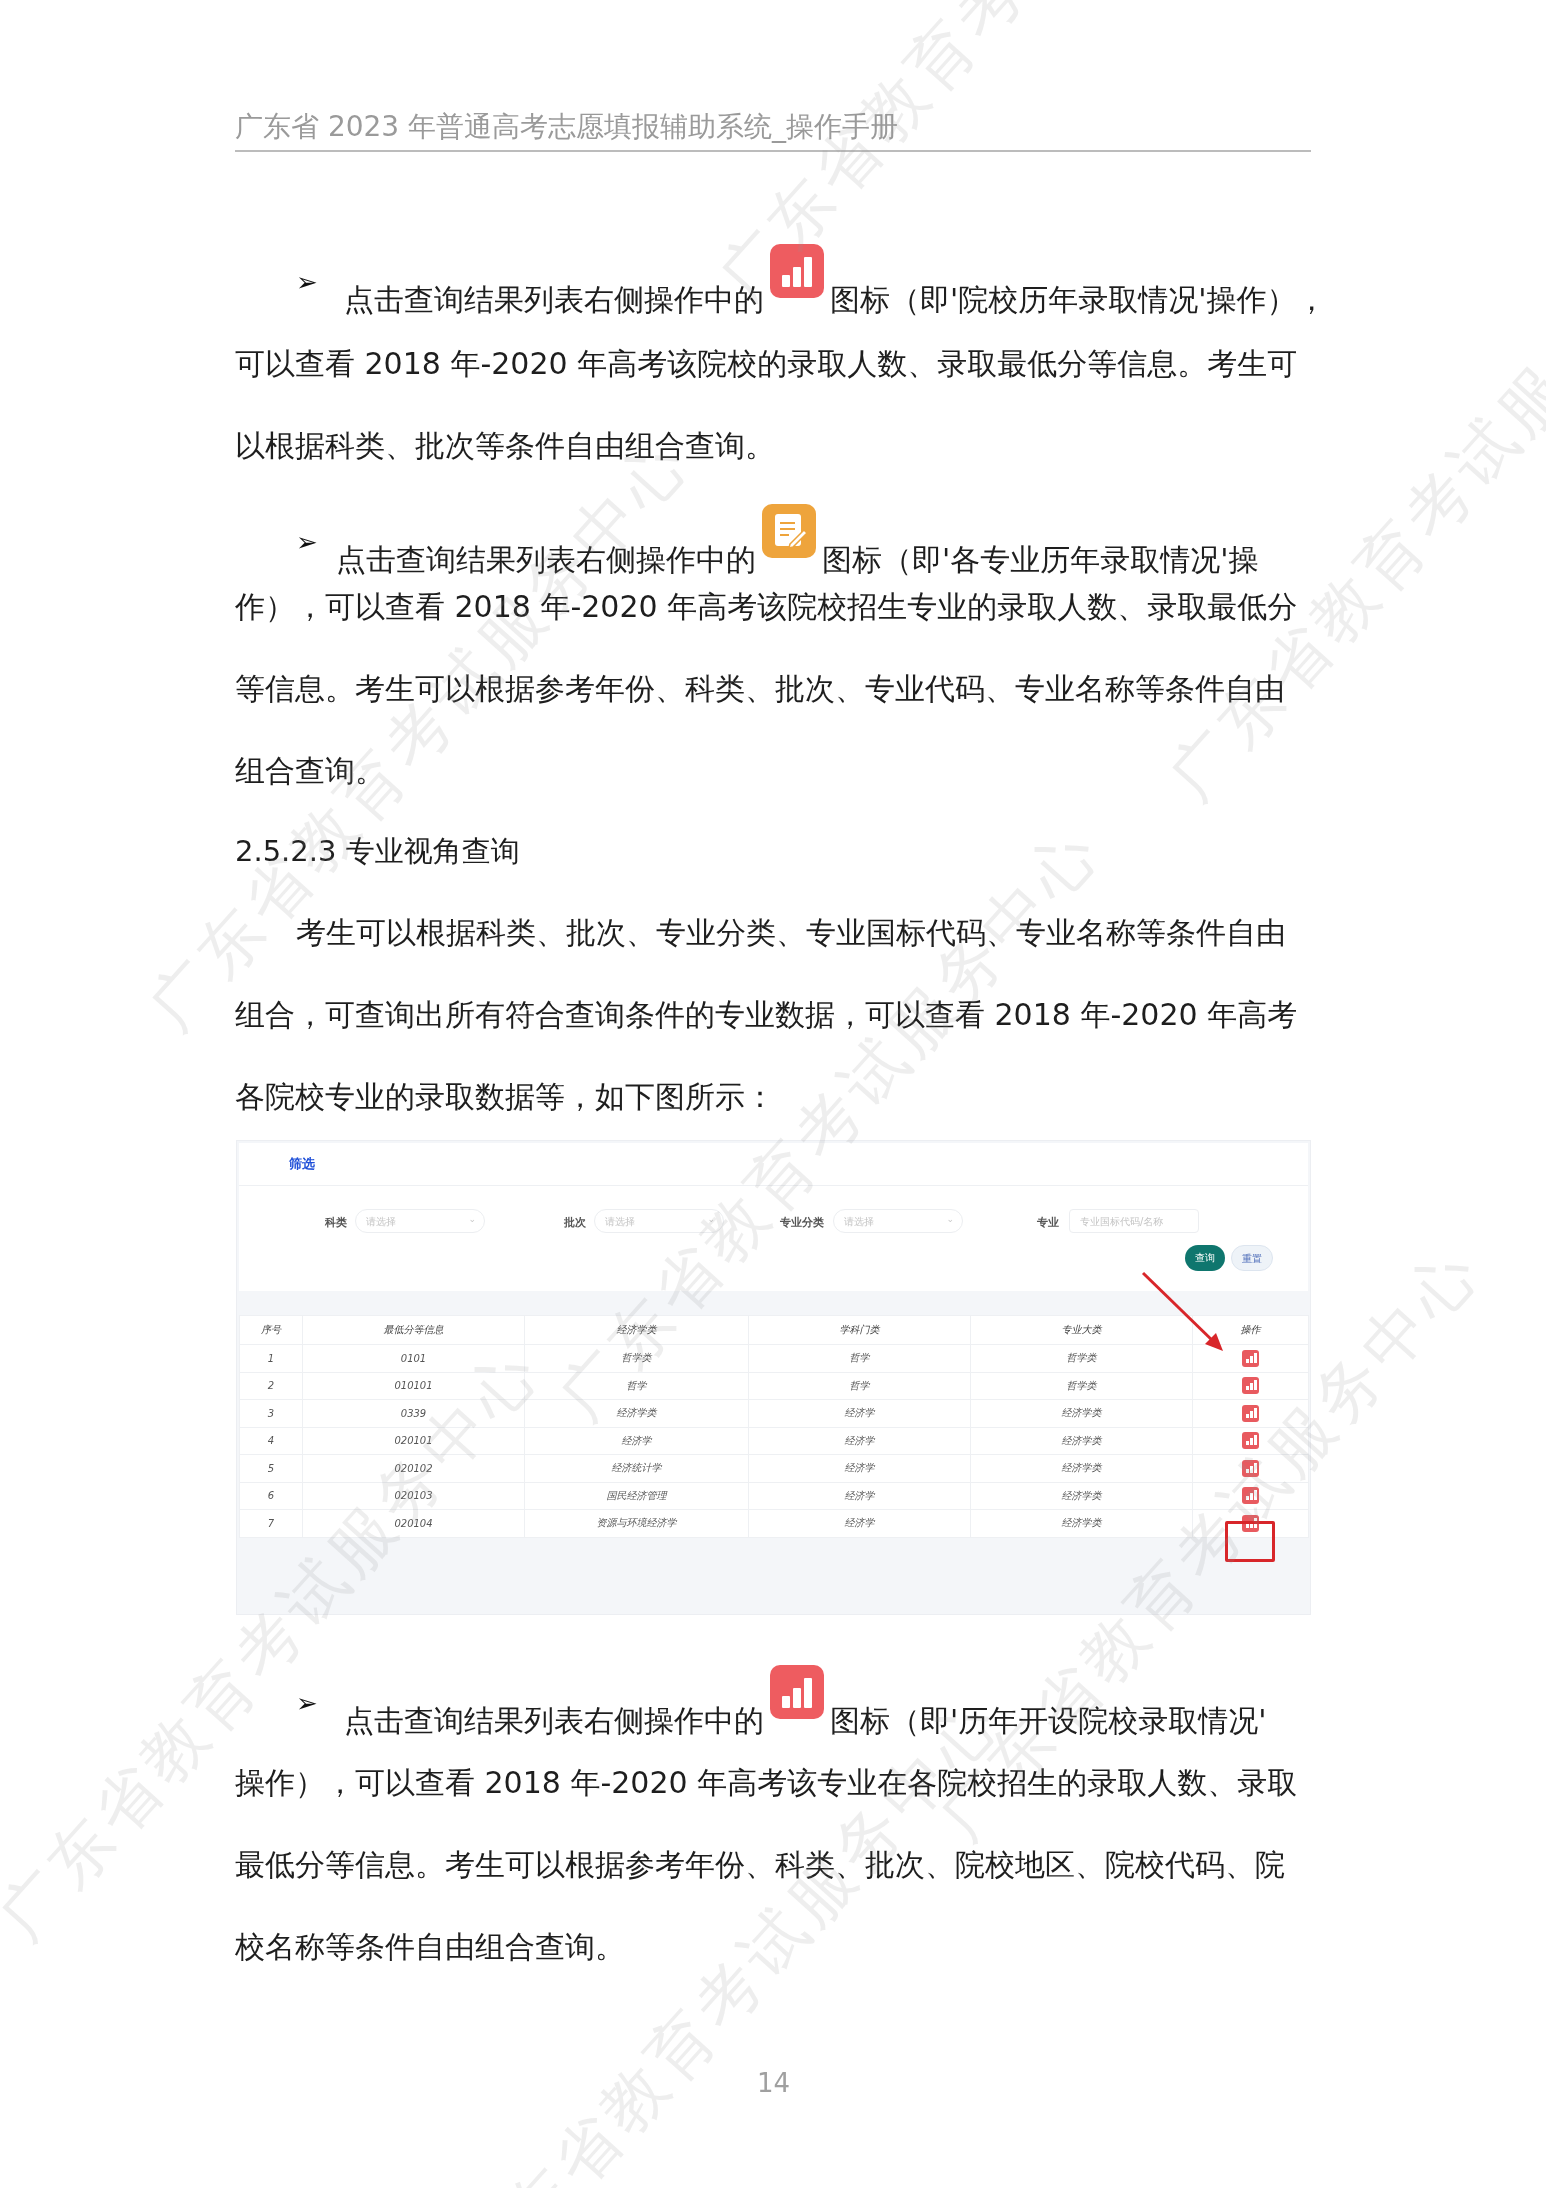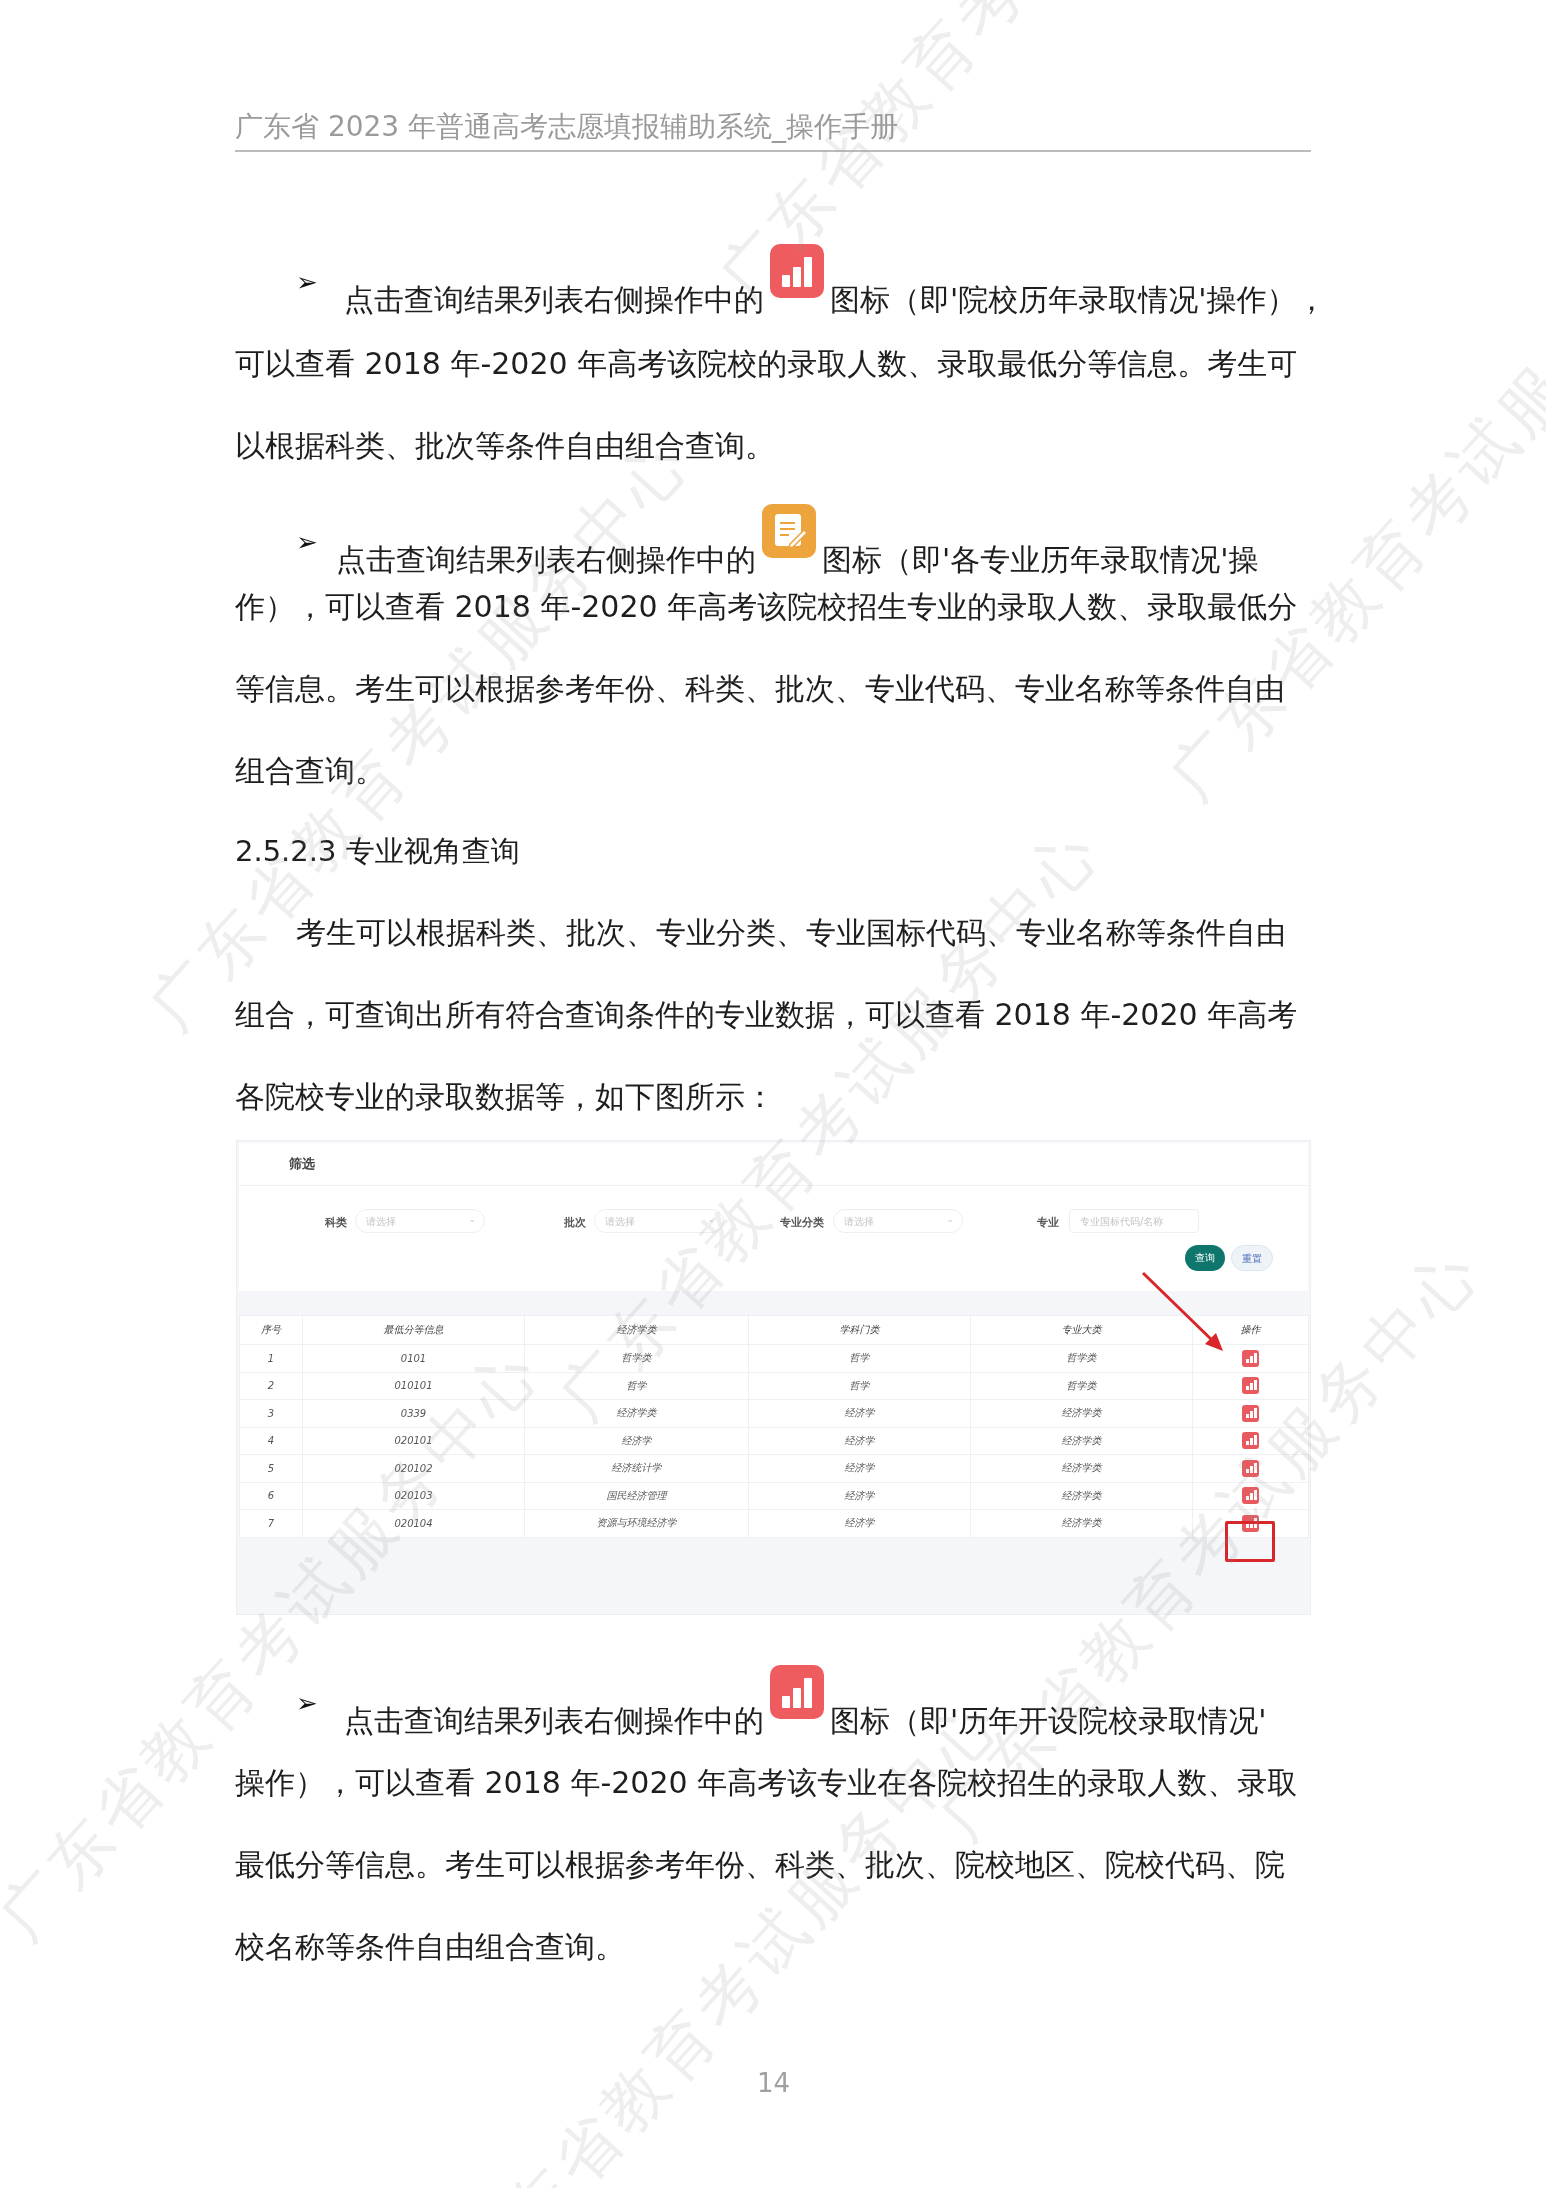--- a/index.html
+++ b/index.html
@@ -18,21 +18,21 @@
   .inline-icon { display: inline-block; width: 54px; height: 54px; border-radius: 10px; vertical-align: -6px; position: relative; margin: 0 6px; top: -18px; }
   .icon-chart { background: #ee5c60; }
   .icon-chart i { position: absolute; bottom: 11px; width: 8px; background: #fff; border-radius: 1px; }
   .icon-edit { background: #eea43c; }
 
   .heading { position: absolute; left: 235px; font-size: 29px; line-height: 40px; color: #1e1e1e; }
 
   
   .shot { position: absolute; left: 236px; top: 1140px; width: 1075px; height: 475px; background: #f4f6f9; border: 1px solid #eceef2; }
   .shot-filter { position: absolute; left: 2px; top: 2px; width: 1069px; height: 148px; background: #fff; }
-  .shot-title { position: absolute; left: 50px; top: 12px; font-size: 13px; color: #404040; font-weight: bold; }
+  .shot-title { position: absolute; left: 50px; top: 12px; font-size: 13px; color: #1d4ed8; font-weight: bold; }
   .shot-divider { position: absolute; left: 0; top: 42px; width: 1069px; height: 1px; background: #eef0f3; }
   .f-label { position: absolute; top: 72px; font-size: 11px; color: #555; font-weight: bold; }
   .f-select { position: absolute; top: 66px; height: 24px; border: 1px solid #eceef1; border-radius: 12px; font-size: 10px; color: #c4c4c4; padding: 5px 10px; }
   .f-select .chev { position: absolute; right: 8px; top: 4px; font-size: 9px; color: #c9c9c9; }
   .btn { position: absolute; top: 102px; height: 26px; border-radius: 13px; font-size: 10px; text-align: center; line-height: 26px; }
   .btn-query { left: 946px; width: 40px; background: #0f766e; color: #fff; }
   .btn-reset { left: 992px; width: 42px; background: #eef3f8; color: #4b6bb8; border: 1px solid #dde5ef; }
 
   .shot-table { position: absolute; left: 2px; top: 174px; width: 1069px; }
   .shot-table table { border-collapse: collapse; width: 100%; table-layout: fixed; background: #fff; font-style: italic; }

